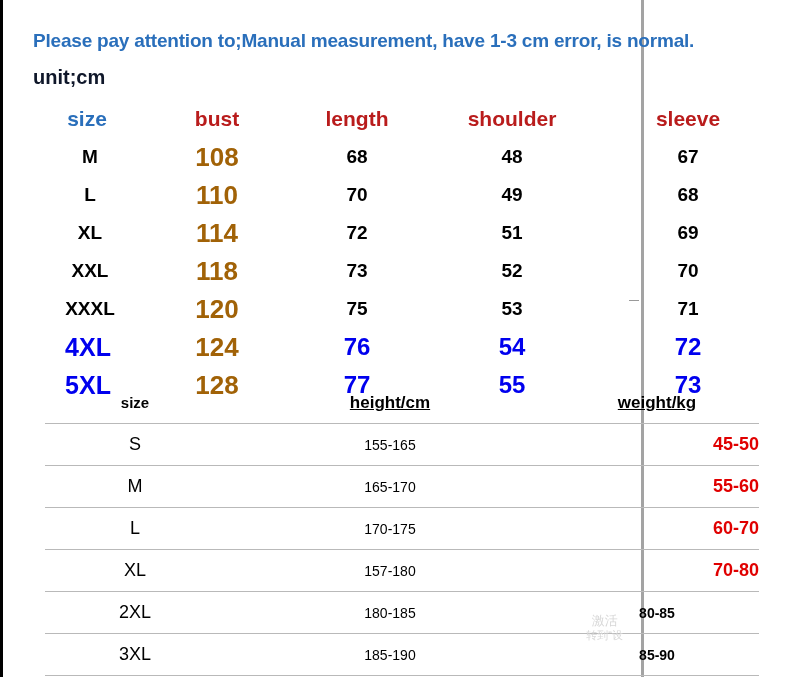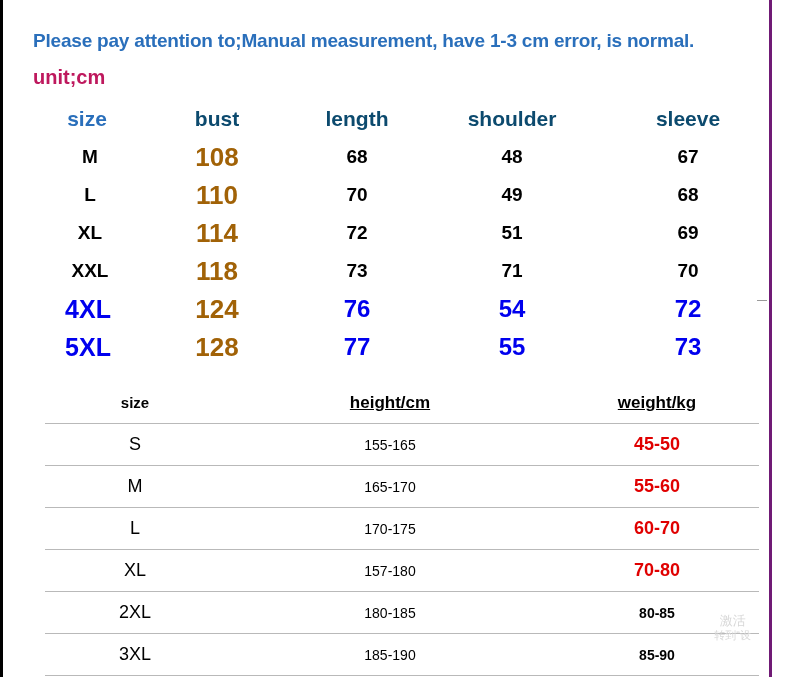--- a/index.html
+++ b/index.html
@@ -11,43 +11,43 @@
     height: 677px;
     background: #ffffff;
     font-family: "Liberation Sans", sans-serif;
     color: #000000;
     overflow: hidden;
     position: relative;
   }
   .page {
     position: absolute;
     left: 0; top: 0;
-    width: 772px;
+    width: 644px;
     height: 677px;
     border-left: 3px solid #000;
-    border-right: 3px solid #701a75;
+    border-right: 3px solid #a3a3a3;
     box-sizing: border-box;
   }
   .notice {
     position: absolute;
     left: 30px;
     top: 30px;
     font-size: 19px;
     font-weight: bold;
     color: #2a6fbb;
     letter-spacing: -0.2px;
     white-space: nowrap;
   }
   .unit {
     position: absolute;
     left: 30px;
     top: 66px;
     font-size: 20px;
     font-weight: bold;
-    color: #be185d;
+    color: #0f172a;
   }
 
   
   .t1 {
     position: absolute;
     left: 24px;
     top: 100px;
     width: 752px;
     border-collapse: collapse;
   }
@@ -64,21 +64,21 @@
   .t1 .colE { width: 182px; }
 
   .t1 tr { height: 38px; }
 
   .hdr-size {
     font-size: 21px;
     color: #2a6fbb;
   }
   .hdr {
     font-size: 21px;
-    color: #0c4a6e;
+    color: #b91c1c;
     margin-top: 15px;
   }
   .lbl {
     font-size: 19px;
     color: #000;
     text-align: left;
     padding-left: 6px !important;
   }
   .lbl-big {
     font-size: 25px;
@@ -136,20 +136,21 @@
     color: #000;
   }
   .t2 .ht {
     font-size: 14px;
     color: #000;
   }
   .t2 .wt-red {
     font-size: 18px;
     font-weight: bold;
     color: #e00000;
+    text-align: right;
   }
   .t2 .wt-sm {
     font-size: 14px;
     font-weight: bold;
     color: #000;
   }
   .t2 .sz-b { font-weight: bold; }
 
   .watermark {
     position: absolute;
@@ -207,22 +208,29 @@
         <td class="lbl">XL</td>
         <td class="num-blue">114</td>
         <td class="num">72</td>
         <td class="num">51</td>
         <td class="num">69</td>
       </tr>
       <tr>
         <td class="lbl">XXL</td>
         <td class="num-blue">118</td>
         <td class="num">73</td>
+        <td class="num">52</td>
+        <td class="num">70</td>
+      </tr>
+      <tr>
+        <td class="lbl">XXXL</td>
+        <td class="num-blue">120</td>
+        <td class="num">75</td>
+        <td class="num">53</td>
         <td class="num">71</td>
-        <td class="num">70</td>
       </tr>
       <tr>
         <td class="lbl-big">4XL</td>
         <td class="num-blue">124</td>
         <td class="num-blue-sm">76</td>
         <td class="num-blue-sm">54</td>
         <td class="num-blue-sm">72</td>
       </tr>
       <tr>
         <td class="lbl-big">5XL</td>

